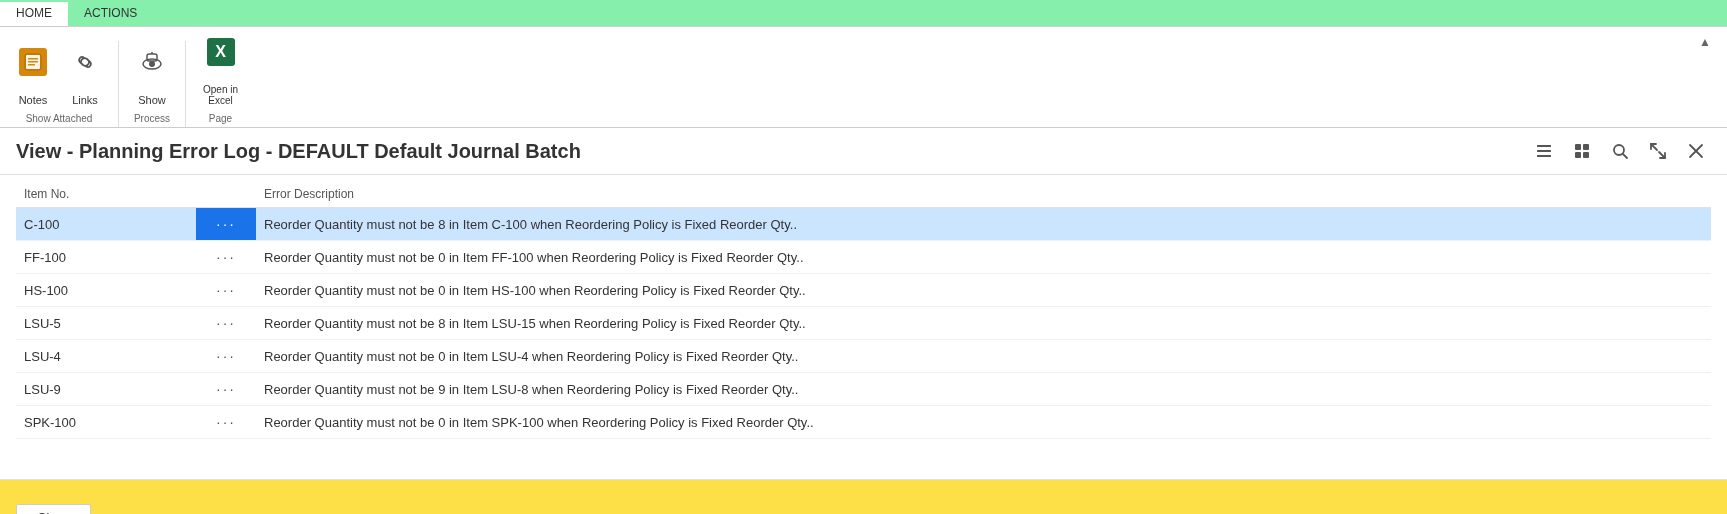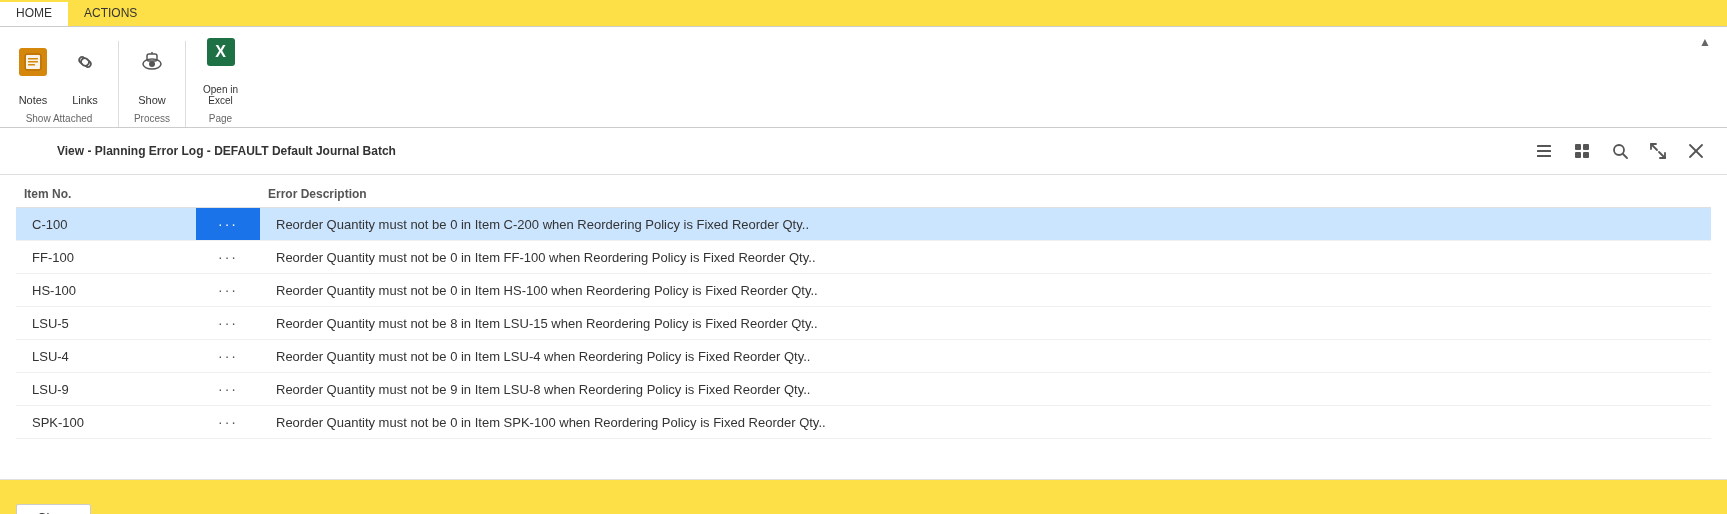--- a/index.html
+++ b/index.html
@@ -1,21 +1,21 @@
 <!DOCTYPE html>
 <html><head>
   <meta charset="utf-8">
   <style>
     * { box-sizing: border-box; margin: 0; padding: 0; }
     body { font-family: 'Segoe UI', Arial, sans-serif; font-size: 13px; background: #f3f3f3; color: #333; }
 
     
     .ribbon-tabs {
       display: flex;
-      background: #fde047;
+      background: #86efac;
       border-bottom: 1px solid #ccc;
       padding-top: 2px;
     }
     .ribbon-tab {
       padding: 4px 16px;
       font-size: 12px;
       cursor: pointer;
       color: #333;
       background: transparent;
       border: none;
@@ -92,24 +92,23 @@
     
     .page-title-bar {
       display: flex;
       align-items: center;
       justify-content: space-between;
       padding: 10px 16px;
       border-bottom: 1px solid #e0e0e0;
       background: #fff;
     }
     .page-title {
-      font-size: 12px;
+      font-size: 20px;
       font-weight: 600;
       color: #333;
-      margin-left: 41px;
     }
     .title-actions {
       display: flex;
       align-items: center;
       gap: 8px;
     }
     .title-btn {
       background: none;
       border: none;
       cursor: pointer;
@@ -126,27 +125,27 @@
     }
     .data-table {
       width: 100%;
       border-collapse: collapse;
       margin-top: 4px;
     }
     .data-table th {
       text-align: left;
       padding: 8px 8px 6px 8px;
       font-size: 12px;
-      font-weight: 700;
+      font-weight: 400;
       color: #555;
       border-bottom: 1px solid #e0e0e0;
       background: #fff;
     }
     .data-table td {
-      padding: 6px 16px;
+      padding: 6px 8px;
       font-size: 13px;
       color: #333;
       border-bottom: 1px solid #f0f0f0;
     }
     .data-table tr.selected {
       background: #cce5ff;
     }
     .dots-btn {
       background: none;
       border: none;
@@ -311,21 +310,21 @@
         <tr>
           <th class="item-col">Item No.</th>
           <th class="dots-cell"></th>
           <th>Error Description</th>
         </tr>
       </thead>
       <tbody id="table-body">
       <tr class="selected">
             <td>C-100</td>
             <td class="dots-cell" style="background: rgb(26, 115, 232);"><button class="dots-btn" style="color: white;">···</button></td>
-            <td>Reorder Quantity must not be 0 in Item C-200 when Reordering Policy is Fixed Reorder Qty..</td>
+            <td>Reorder Quantity must not be 8 in Item C-100 when Reordering Policy is Fixed Reorder Qty..</td>
           </tr>
           <tr>
             <td>FF-100</td>
             <td class="dots-cell"><button class="dots-btn">···</button></td>
             <td>Reorder Quantity must not be 0 in Item FF-100 when Reordering Policy is Fixed Reorder Qty..</td>
           </tr>
           <tr>
             <td>HS-100</td>
             <td class="dots-cell"><button class="dots-btn">···</button></td>
             <td>Reorder Quantity must not be 0 in Item HS-100 when Reordering Policy is Fixed Reorder Qty..</td>

